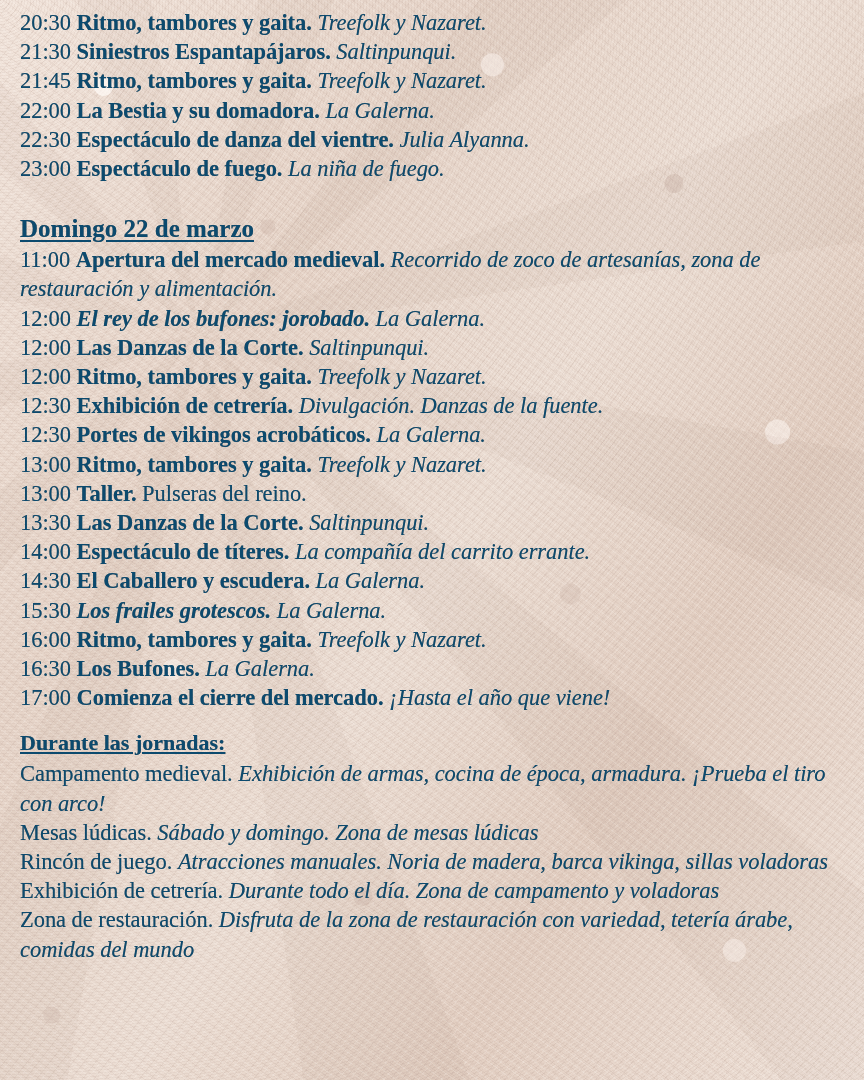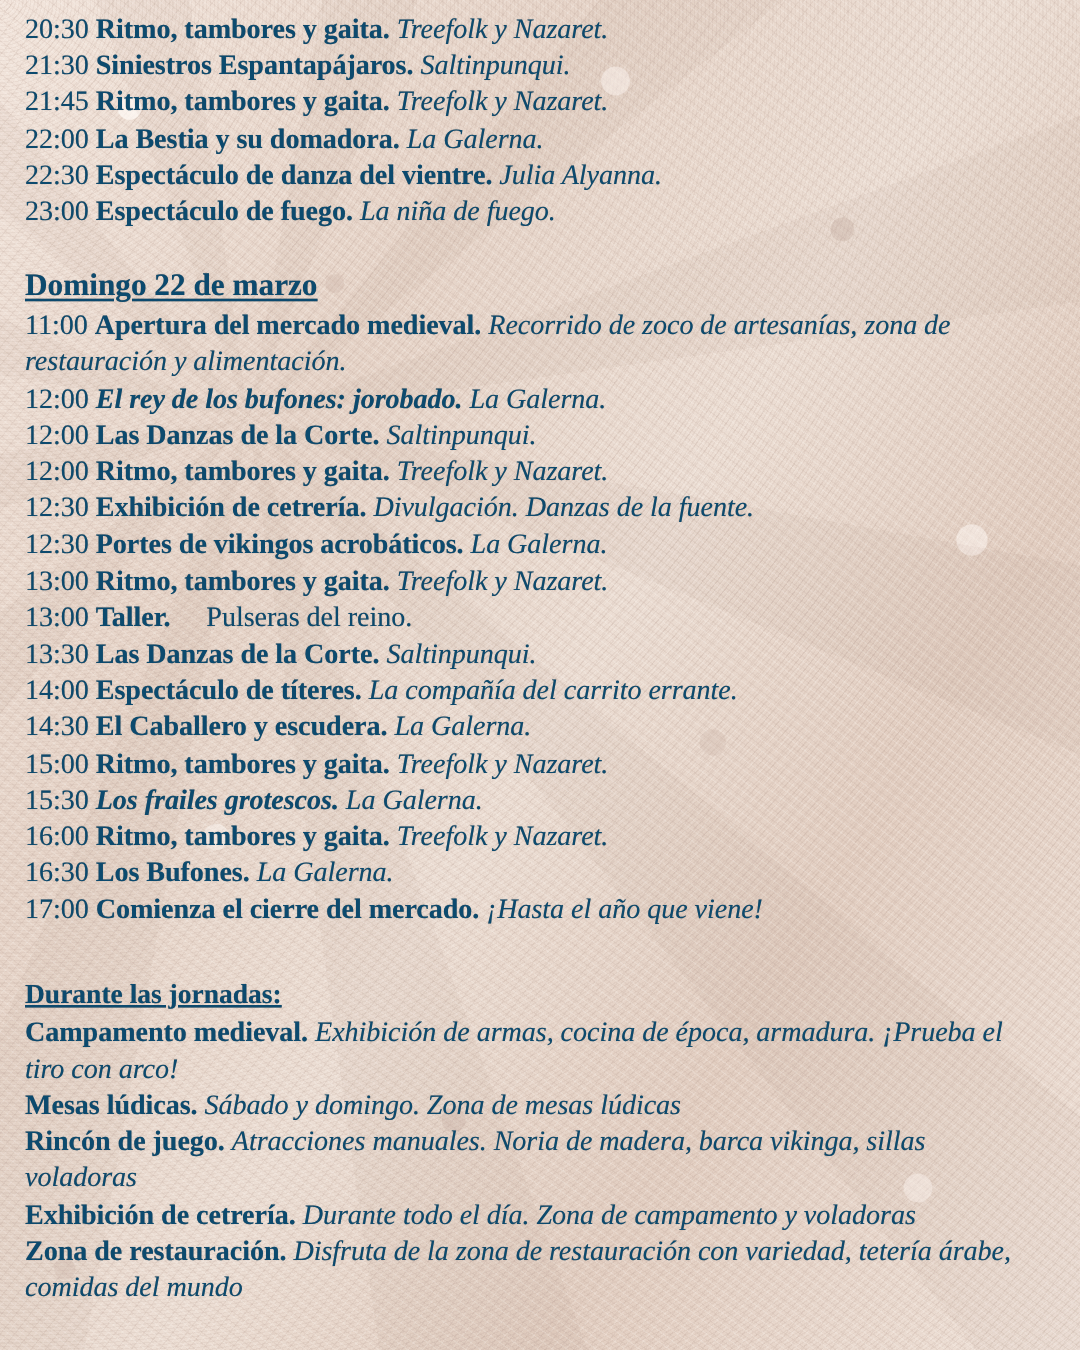--- a/index.html
+++ b/index.html
@@ -88,41 +88,40 @@
     font-weight: bold;
   }
   .title.ital {
     font-style: italic;
   }
   .desc {
     font-style: italic;
   }
   .desc.roman {
     font-style: normal;
-    margin-left: 23px;
   }
 
   .heading {
     font-size: 25px;
     line-height: 30px;
     font-weight: bold;
     text-decoration: underline;
     text-underline-offset: 3px;
     text-decoration-thickness: 2px;
     margin-top: 31px;
     margin-bottom: 1px;
     text-shadow: 0 0 0.6px rgba(36,28,24,0.5);
   }
   .heading.small {
     font-size: 22px;
-    margin-top: 38px;
+    margin-top: 16px;
     text-underline-offset: 2px;
   }
   .seclabel {
-    font-weight: bold;
+    font-weight: normal;
     text-align: center;
   }
 </style>
 </head>
 <body>
 
 <div id="paper"></div>
 
 <div id="content">
 
@@ -211,25 +210,20 @@
       <span class="time">14:00</span>
       <span class="title">Espectáculo de títeres.</span>
       <span class="desc">La compañía del carrito errante.</span>
     </div>
     <div class="line">
       <span class="time">14:30</span>
       <span class="title">El Caballero y escudera.</span>
       <span class="desc">La Galerna.</span>
     </div>
     <div class="line">
-      <span class="time">15:00</span>
-      <span class="title">Ritmo, tambores y gaita.</span>
-      <span class="desc">Treefolk y Nazaret.</span>
-    </div>
-    <div class="line">
       <span class="time">15:30</span>
       <span class="title ital">Los frailes grotescos.</span>
       <span class="desc">La Galerna.</span>
     </div>
     <div class="line">
       <span class="time">16:00</span>
       <span class="title">Ritmo, tambores y gaita.</span>
       <span class="desc">Treefolk y Nazaret.</span>
     </div>
     <div class="line">

